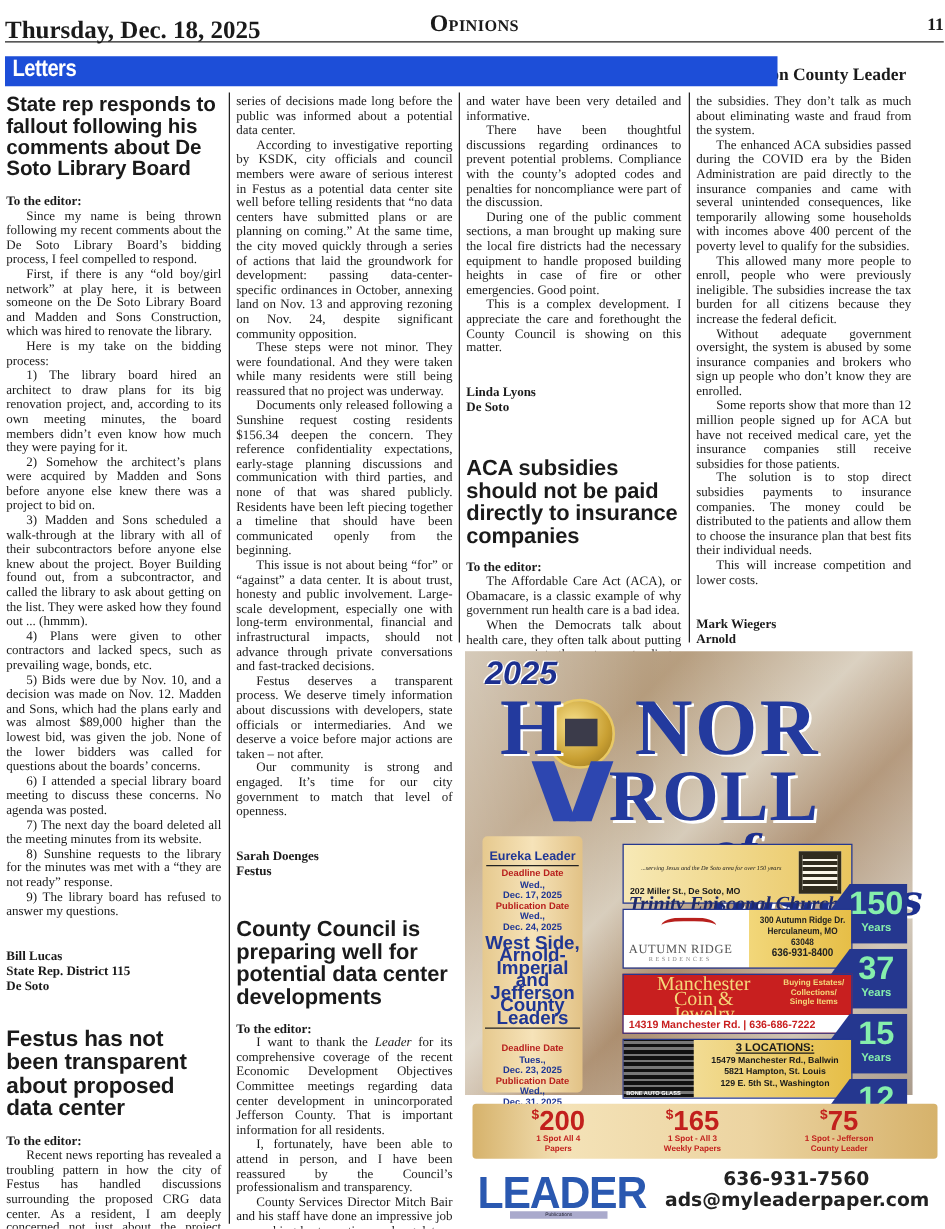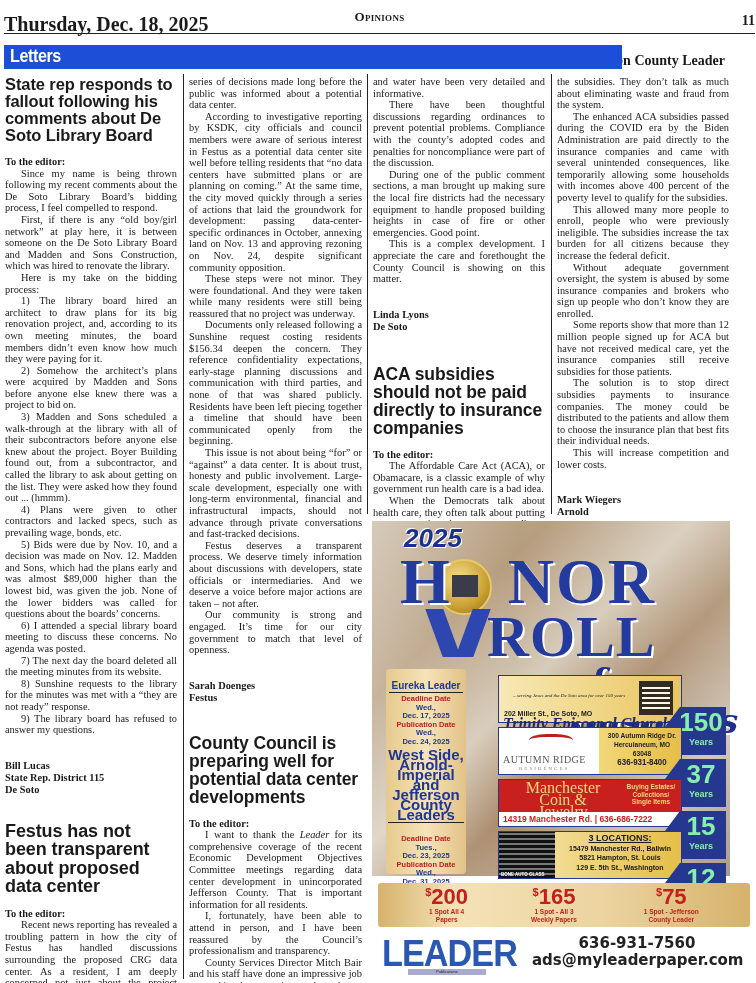--- a/index.html
+++ b/index.html
@@ -1,21 +1,21 @@
 <!DOCTYPE html>
 <html><head>
 <meta charset="utf-8">
 <style>
   * { box-sizing: border-box; margin: 0; padding: 0; }
   html, body { width: 756px; height: 983px; background: #fff; overflow: hidden; }
   body { font-family: "Liberation Serif", serif; color: #1a1a1a; position: relative; }
 
   .masthead { position: absolute; left: 4px; top: 8px; width: 751px; height: 26px; border-bottom: 1.5px solid #222; }
   .mh-date { position: absolute; left: 0; top: 5px; font-size: 20px; font-weight: bold; font-family: "Liberation Serif", serif; }
-  .mh-section { position: absolute; left: 0; width: 100%; text-align: center; top: 1px; font-size: 13px; font-weight: bold; letter-spacing: 0.3px; font-variant: small-caps; pointer-events: none; }
+  .mh-section { position: absolute; left: 0; width: 100%; text-align: center; top: 1px; font-size: 19px; font-weight: bold; letter-spacing: 0.3px; font-variant: small-caps; pointer-events: none; }
   .mh-paper { position: absolute; right: 30px; top: 5px; font-size: 14px; font-weight: bold; margin-top: 40px; }
   .mh-page { position: absolute; right: 0; top: 5px; font-size: 14px; font-weight: bold; }
 
   .banner { position: absolute; left: 4px; top: 45px; width: 618px; height: 24px; background: #1d4ed8; }
   .banner span { position: absolute; left: 6px; top: 0px; color: #fff; font-family: "Liberation Sans", sans-serif; font-weight: bold; font-size: 19px; letter-spacing: -0.5px; transform: scaleX(0.85); transform-origin: left center; }
 
   .col { position: absolute; font-size: 10.4px; line-height: 11.6px; text-align: justify; }
   .col1 { left: 5px; top: 76px; width: 172px; }
   .col2 { left: 189px; top: 76px; width: 173px; }
   .col3 { left: 373px; top: 76px; width: 172px; }
@@ -26,21 +26,21 @@
   .salute { font-weight: bold; margin-bottom: 0; }
   .p { text-indent: 16px; }
   .sig { font-weight: bold; line-height: 12px; margin-top: 24px; }
   .gap { height: 26px; }
 
   
   .ad { position: absolute; left: 372px; top: 521px; width: 384px; height: 462px; }
   .ad-photo { position: absolute; left: 0; top: 0; width: 358px; height: 355px;
      background: linear-gradient(135deg, #c8b9a3 0%, #b59c7d 25%, #d6cbb9 45%, #a98a6a 60%, #cbbfae 80%, #9b8a79 100%); }
   .ad-photo::after { content: ""; position: absolute; inset: 0; background: linear-gradient(90deg, rgba(255,255,255,0.25), rgba(255,255,255,0) 40%, rgba(255,255,255,0.15)); }
-  .hr-year { position: absolute; left: 16px; top: 2px; font-family: "Liberation Sans", sans-serif; font-style: italic; font-weight: bold; font-size: 26px; color: #1c2f8f; text-shadow: 1px 1px 0 #fff, -1px -1px 0 #fff; margin-left: 16px; }
+  .hr-year { position: absolute; left: 16px; top: 2px; font-family: "Liberation Sans", sans-serif; font-style: italic; font-weight: bold; font-size: 26px; color: #1c2f8f; text-shadow: 1px 1px 0 #fff, -1px -1px 0 #fff; }
   .hr-honor { position: absolute; left: 28px; top: 24px; font-family: "Liberation Serif", serif; font-weight: bold; font-size: 64px; color: #233a9e; letter-spacing: 2px; text-shadow: 2px 2px 0 #fff; }
   .hr-roll { position: absolute; left: 115px; top: 82px; font-family: "Liberation Serif", serif; font-weight: bold; font-size: 58px; color: #233a9e; letter-spacing: 1px; text-shadow: 2px 2px 0 #fff; }
   .hr-of { position: absolute; left: 196px; top: 140px; font-family: "DejaVu Serif", serif; font-style: italic; font-weight: bold; font-size: 34px; color: #1c2f8f; text-shadow: 2px 2px 0 #fff; }
   .medal { position: absolute; left: 64px; top: 38px; width: 56px; height: 56px; border-radius: 50%; background: radial-gradient(circle at 40% 35%, #f7e08a, #c9a033 60%, #8f6d1a); border: 2px solid #e9c964; }
   .medal::before { content: ""; position: absolute; left: 14px; top: 14px; width: 26px; height: 22px; background: #3b3b4a; }
   .ribbon { position: absolute; top: 88px; width: 18px; height: 48px; background: #2d46b0; }
 
   .scroll { position: absolute; left: 14px; top: 148px; width: 80px; height: 205px; background: linear-gradient(90deg, #e6c98e, #f6e3b9 50%, #e2c286); border-radius: 4px; text-align: center; font-family: "Liberation Sans", sans-serif; font-weight: bold; padding-top: 7px; }
   .scroll .sc-head { color: #1f3694; font-size: 10px; line-height: 11px; border-bottom: 1.5px solid #222; margin: 4px 3px 2px 3px; padding-bottom: 1px; }
   .scroll .sc-red { color: #b8201d; font-size: 7.5px; line-height: 8.5px; }

